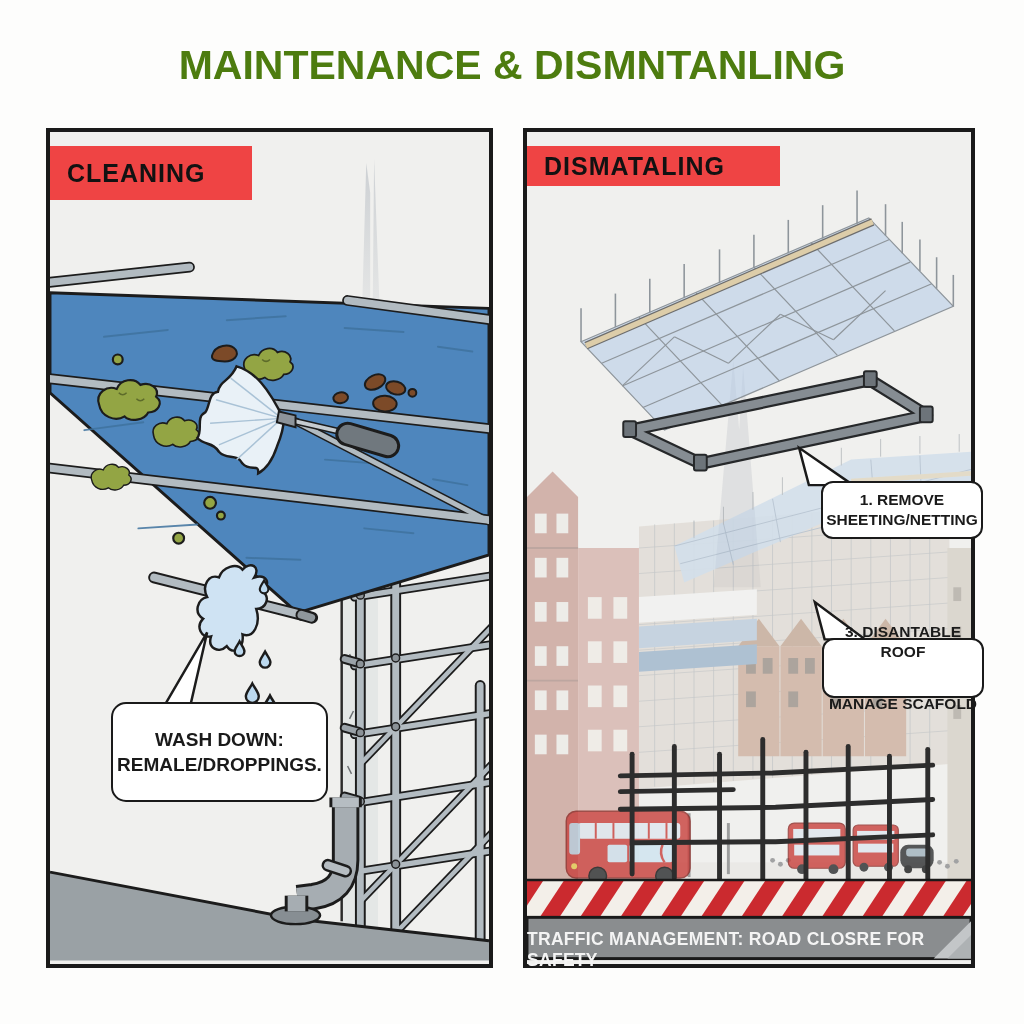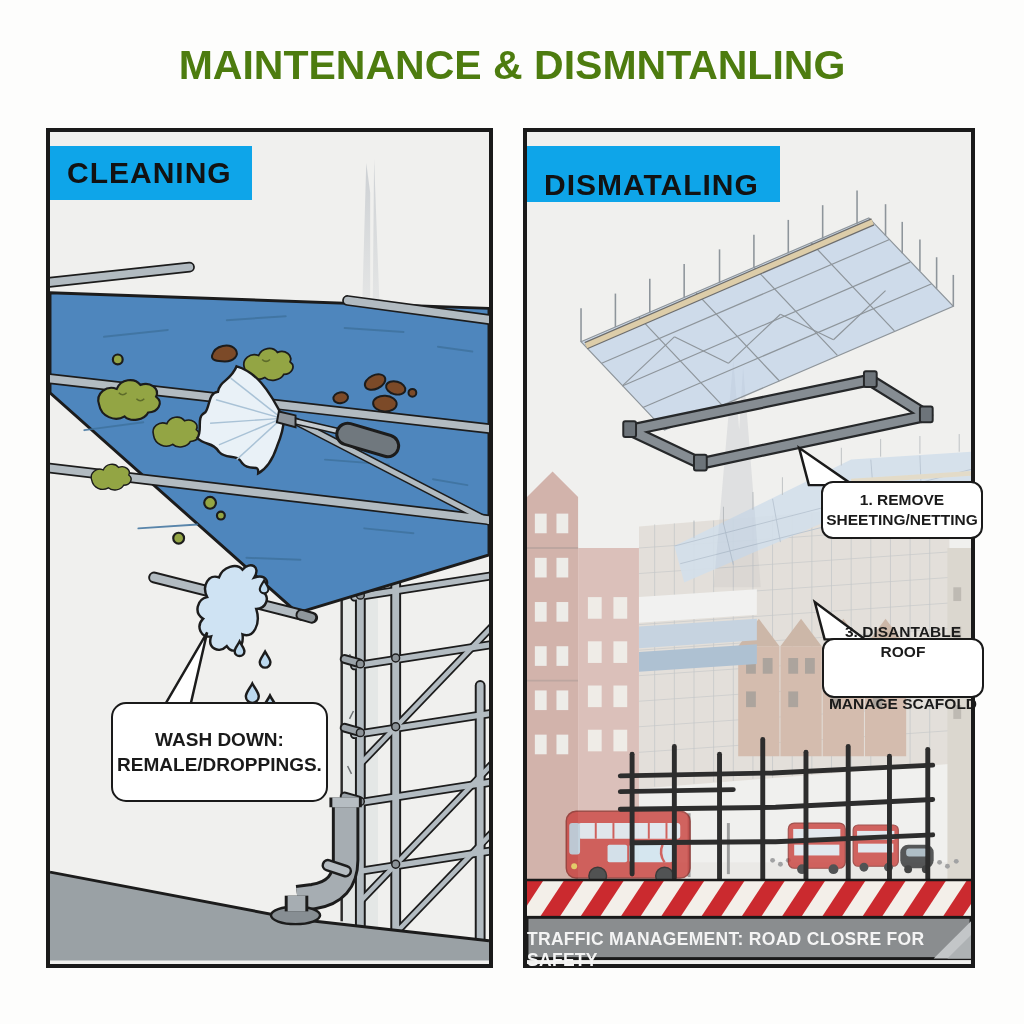--- a/index.html
+++ b/index.html
@@ -13,22 +13,22 @@
     font-size:41px;font-weight:bold;color:#4d7c0f;letter-spacing:0px;
   }
   .panel{
     position:absolute;top:128px;border:4px solid #1a1a1a;background:#f0f0ee;
     box-sizing:border-box;
   }
   .panel svg{position:absolute;left:0;top:0;display:block;}
   #panel-cleaning{left:46px;width:447px;height:840px;}
   #panel-dismantling{left:523px;width:452px;height:840px;}
   .header-strip{
-    position:absolute;background:#0ea5e9;color:#121212;font-weight:bold;
-    font-size:30px;display:flex;align-items:center;padding-left:17px;
+    position:absolute;background:#ef4444;color:#121212;font-weight:bold;
+    font-size:25px;display:flex;align-items:center;padding-left:17px;
     letter-spacing:1px;box-sizing:border-box;
   }
   .bubble{
     position:absolute;background:#ffffff;border:2.5px solid #1a1a1a;
     display:flex;flex-direction:column;justify-content:center;align-items:center;
     text-align:center;color:#1a1a1a;font-weight:bold;box-sizing:border-box;
     z-index:5;
   }
   .bubble-lg{border-radius:15px;font-size:19px;line-height:1.32;}
   .bubble-sm{border-radius:12px;font-size:15.5px;line-height:1.28;margin-left:20px;}
@@ -524,21 +524,21 @@
     <g>
       <rect x="0" y="796" width="452" height="42" fill="#8a8d8f" stroke="#1a1a1a" stroke-width="3"></rect>
       <polygon points="452,800 452,838 414,838" fill="#c3c6c8"></polygon>
       <polygon points="452,814 452,838 428,838" fill="#aeb2b4"></polygon>
     </g>
 
     <polygon points="287,356 277,318 332,356" fill="#ffffff" stroke="#1a1a1a" stroke-width="2.5"></polygon>
     <polygon points="303,513 293,475 344,513" fill="#ffffff" stroke="#1a1a1a" stroke-width="2.5"></polygon>
   </svg>
 
-  <div class="header-strip" style="left:0;top:14px;width:253px;height:56px;align-items:flex-end;">
+  <div class="header-strip" style="left:0;top:14px;width:253px;height:40px;">
     <span>DISMATALING</span>
   </div>
 
   <div class="bubble bubble-sm" style="left:274px;top:349px;width:162px;height:58px;">
     <span>1. REMOVE</span>
     <span>SHEETING/NETTING</span>
   </div>
 
   <div class="bubble bubble-sm" style="left:275px;top:506px;width:162px;height:60px;gap:32px;">
     <span>3. DISANTABLE ROOF</span>

